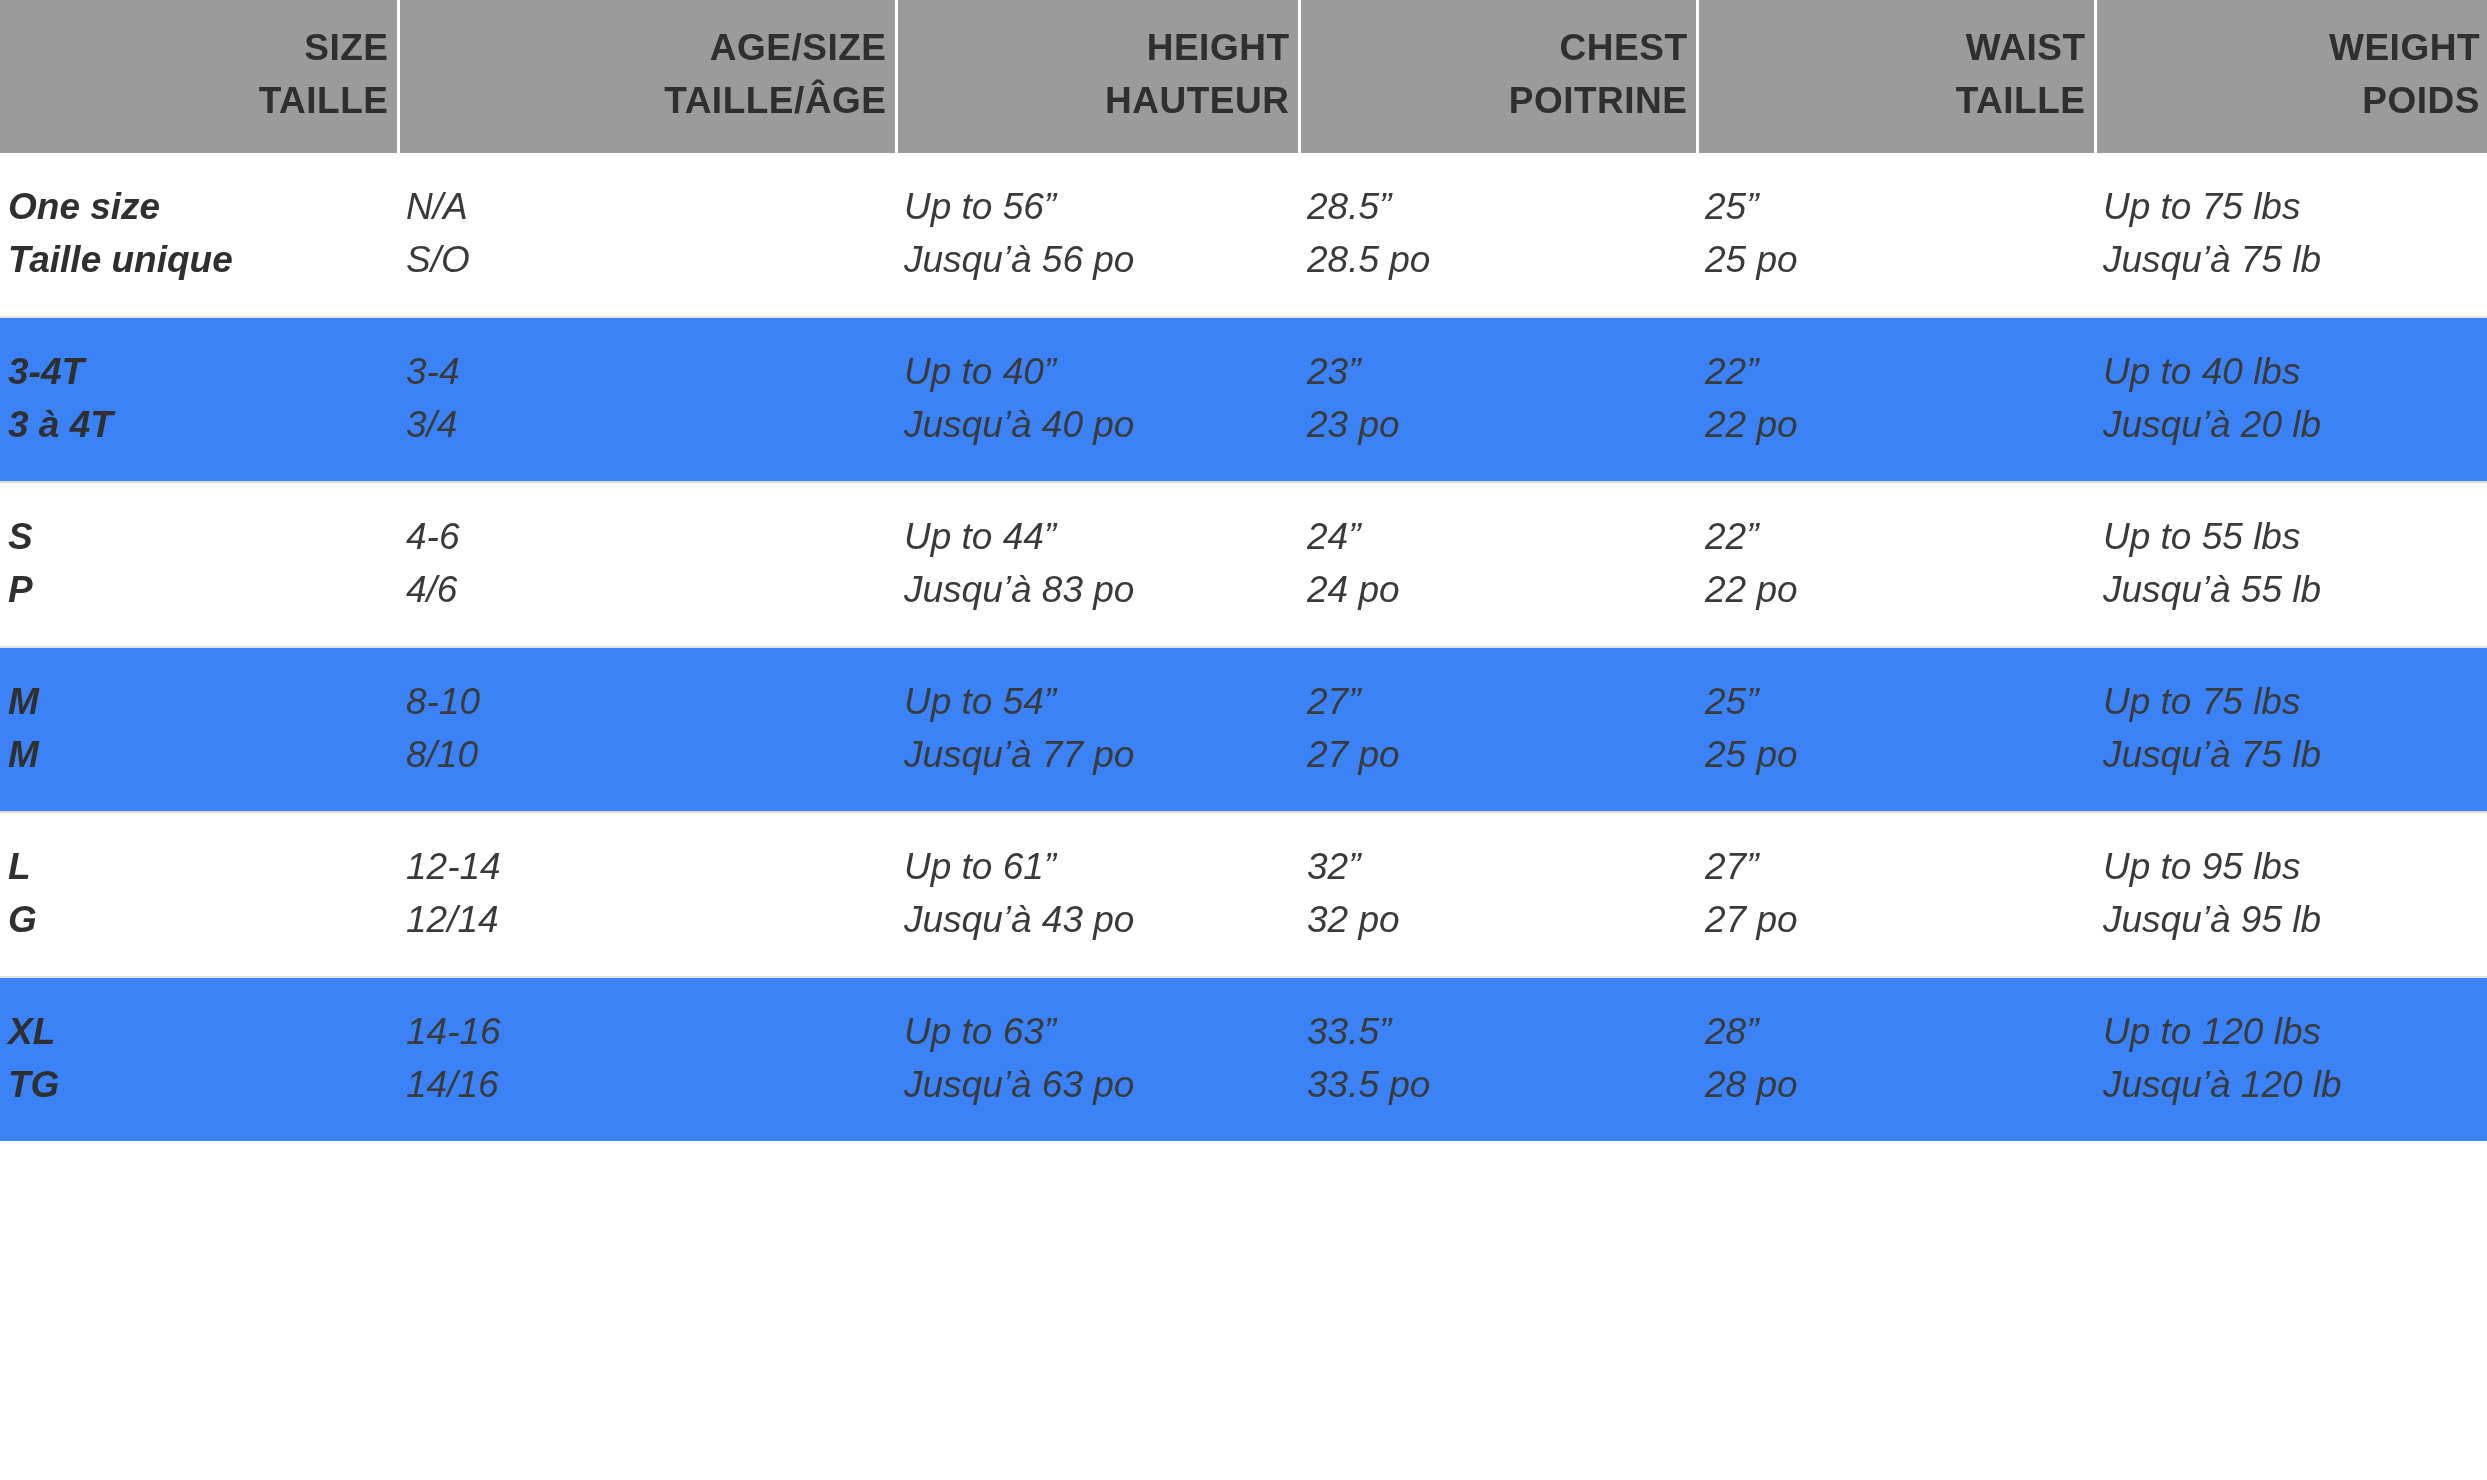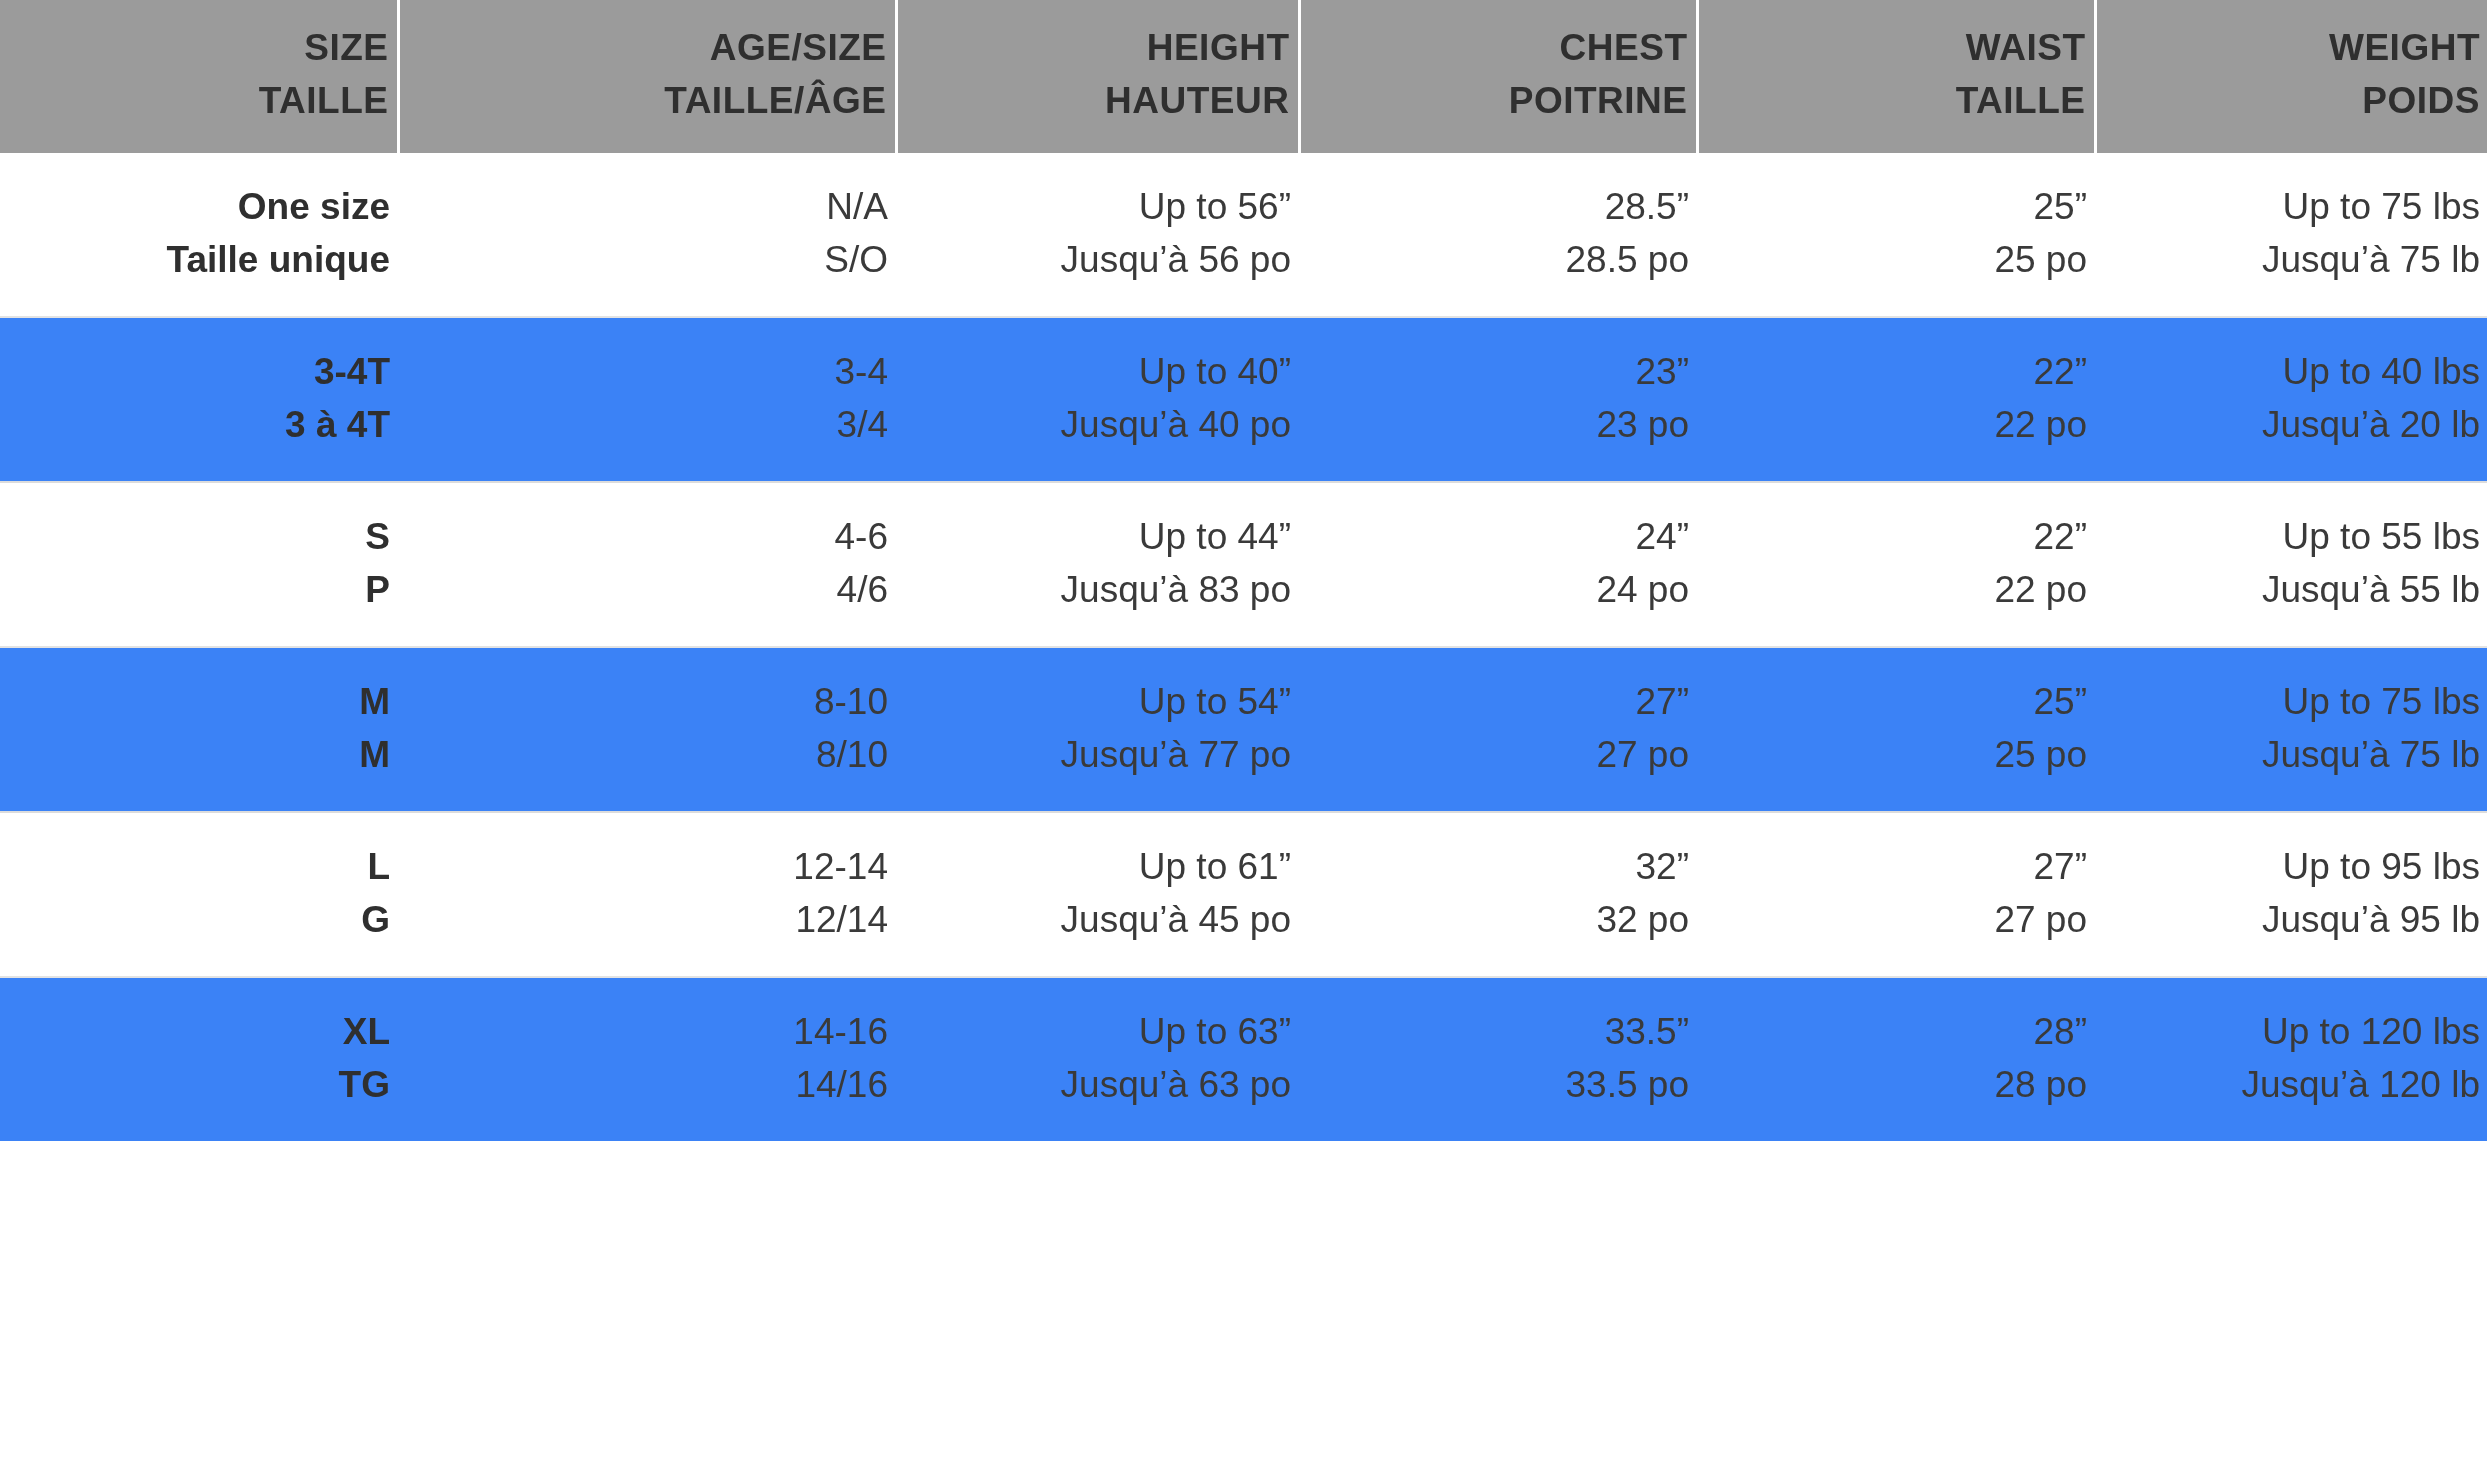--- a/index.html
+++ b/index.html
@@ -35,26 +35,27 @@
     text-align: right;
     padding: 22px 8px 26px 8px;
     border-right: 3px solid #ffffff;
     vertical-align: middle;
     line-height: 1.42;
   }
   thead th:last-child { border-right: none; }
   thead th .ln { display: block; }
 
   tbody td {
-    text-align: right;
+    text-align: left;
     font-size: 37px;
     padding: 28px 8px 30px 8px;
     vertical-align: middle;
     line-height: 1.42;
     border-bottom: 2px solid #e3e3e3;
+    font-style: italic;
   }
   tbody td .ln { display: block; white-space: nowrap; }
 
   tbody tr.alt td {
     background: #3b82f6;
     border-bottom: 2px solid #dcdcdc;
   }
   tbody tr.plain td {
     background: #ffffff;
   }
@@ -218,21 +219,21 @@
       <td class="size-cell">
         <span class="ln">L</span>
         <span class="ln">G</span>
       </td>
       <td>
         <span class="ln">12-14</span>
         <span class="ln">12/14</span>
       </td>
       <td>
         <span class="ln">Up to 61”</span>
-        <span class="ln">Jusqu’à 45 po</span>
+        <span class="ln">Jusqu’à 43 po</span>
       </td>
       <td>
         <span class="ln">32”</span>
         <span class="ln">32 po</span>
       </td>
       <td>
         <span class="ln">27”</span>
         <span class="ln">27 po</span>
       </td>
       <td>

